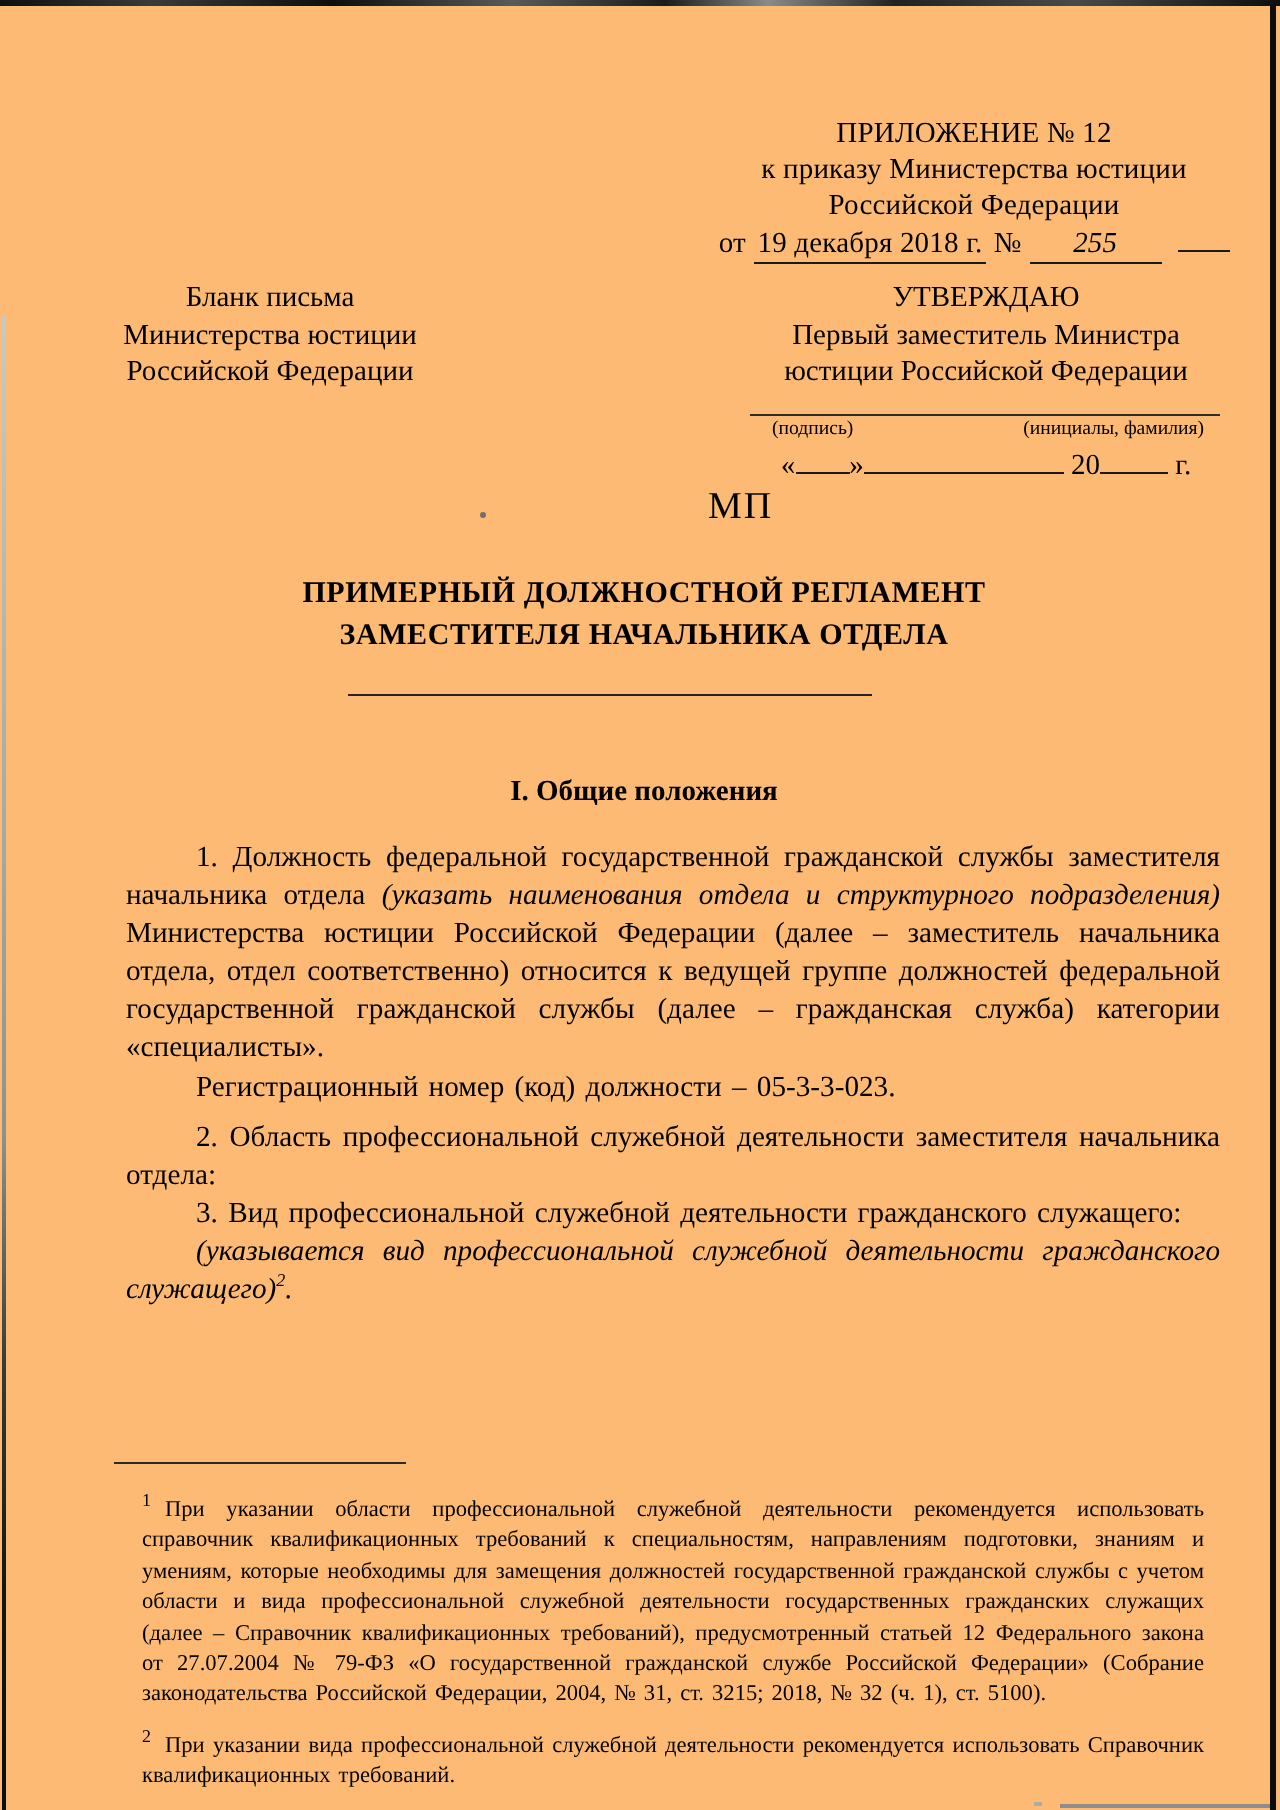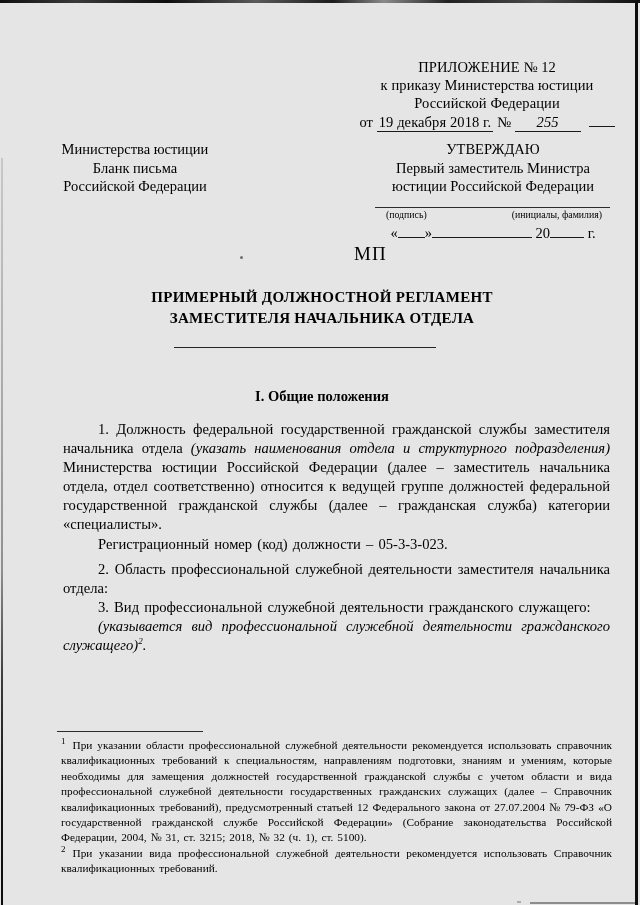--- a/index.html
+++ b/index.html
@@ -1,17 +1,17 @@
 <!DOCTYPE html>
 <html lang="ru"><head>
 <meta charset="utf-8">
 <style>
   html,body { margin:0; padding:0; background:#ffffff; }
   .page {
-    position:relative; width:640px; height:905px; background:#e5e5e5;
+    position:relative; width:640px; height:905px; background:#fdba74;
     font-family:"Liberation Serif","DejaVu Serif",serif; color:#000;
     overflow:hidden;
   }
   
   .art-top { position:absolute; top:0; left:0; width:100%; height:3px;
     background:linear-gradient(90deg,#101010 0%,#3a3a3a 12%,#0e0e0e 26%,#5a5a5a 40%,#1c1c1c 52%,#8a8a8a 60%,#222 70%,#4a4a4a 84%,#0f0f0f 100%); }
   .art-left { position:absolute; top:158px; bottom:0; left:1px; width:2px;
     background:linear-gradient(180deg,#c8c8c8 0%,#a7a7a7 35%,#8f8f8f 55%,#3a3a3a 70%,#151515 85%,#0c0c0c 100%); }
   .art-right { position:absolute; top:2px; bottom:0; right:2px; width:3px; background:#0d0d0d; }
   .art-bottom { position:absolute; bottom:1px; left:530px; right:5px; height:2px; background:#8d8d8d; }
@@ -54,21 +54,21 @@
     font-size:14.6px; line-height:19.1px; text-align:justify; word-spacing:1.5px; }
   .body-text p { margin:0; text-indent:35px; }
   .body-text p.gap { margin-top:6px; }
   .it { font-style:italic; }
   sup { font-size:9px; line-height:0; }
 
   
   .fn-rule { position:absolute; top:731px; left:57px; width:146px; border-top:1.5px solid #2a2a2a; }
   .footnotes { position:absolute; top:738px; left:61px; width:551px;
     font-size:11.3px; line-height:15.4px; text-align:justify; word-spacing:1.2px; }
-  .footnotes p { margin:0; }
+  .footnotes p { margin:10px; }
   .fn-body { margin-left:7px; }
 </style>
 </head>
 <body>
 
 <div class="page">
 
   <div class="art-top"></div>
   <div class="art-left"></div>
   <div class="art-right"></div>
@@ -77,22 +77,22 @@
   <div class="art-speck2"></div>
 
   <div class="appendix">
     <div>ПРИЛОЖЕНИЕ № 12</div>
     <div>к приказу Министерства юстиции</div>
     <div>Российской Федерации</div>
     <div><span>от </span><span class="u">19 декабря 2018 г.</span><span> № </span><span class="num-box">255</span><span class="blank tail-blank"></span></div>
   </div>
 
   <div class="letterhead">
+    <div>Бланк письма</div>
     <div>Министерства юстиции</div>
-    <div>Бланк письма</div>
     <div>Российской Федерации</div>
   </div>
 
   <div class="approval">
     <div>УТВЕРЖДАЮ</div>
     <div>Первый заместитель Министра</div>
     <div>юстиции Российской Федерации</div>
     <div class="sig-rule"></div>
     <div class="sig-caps">
       <span>(подпись)</span>

